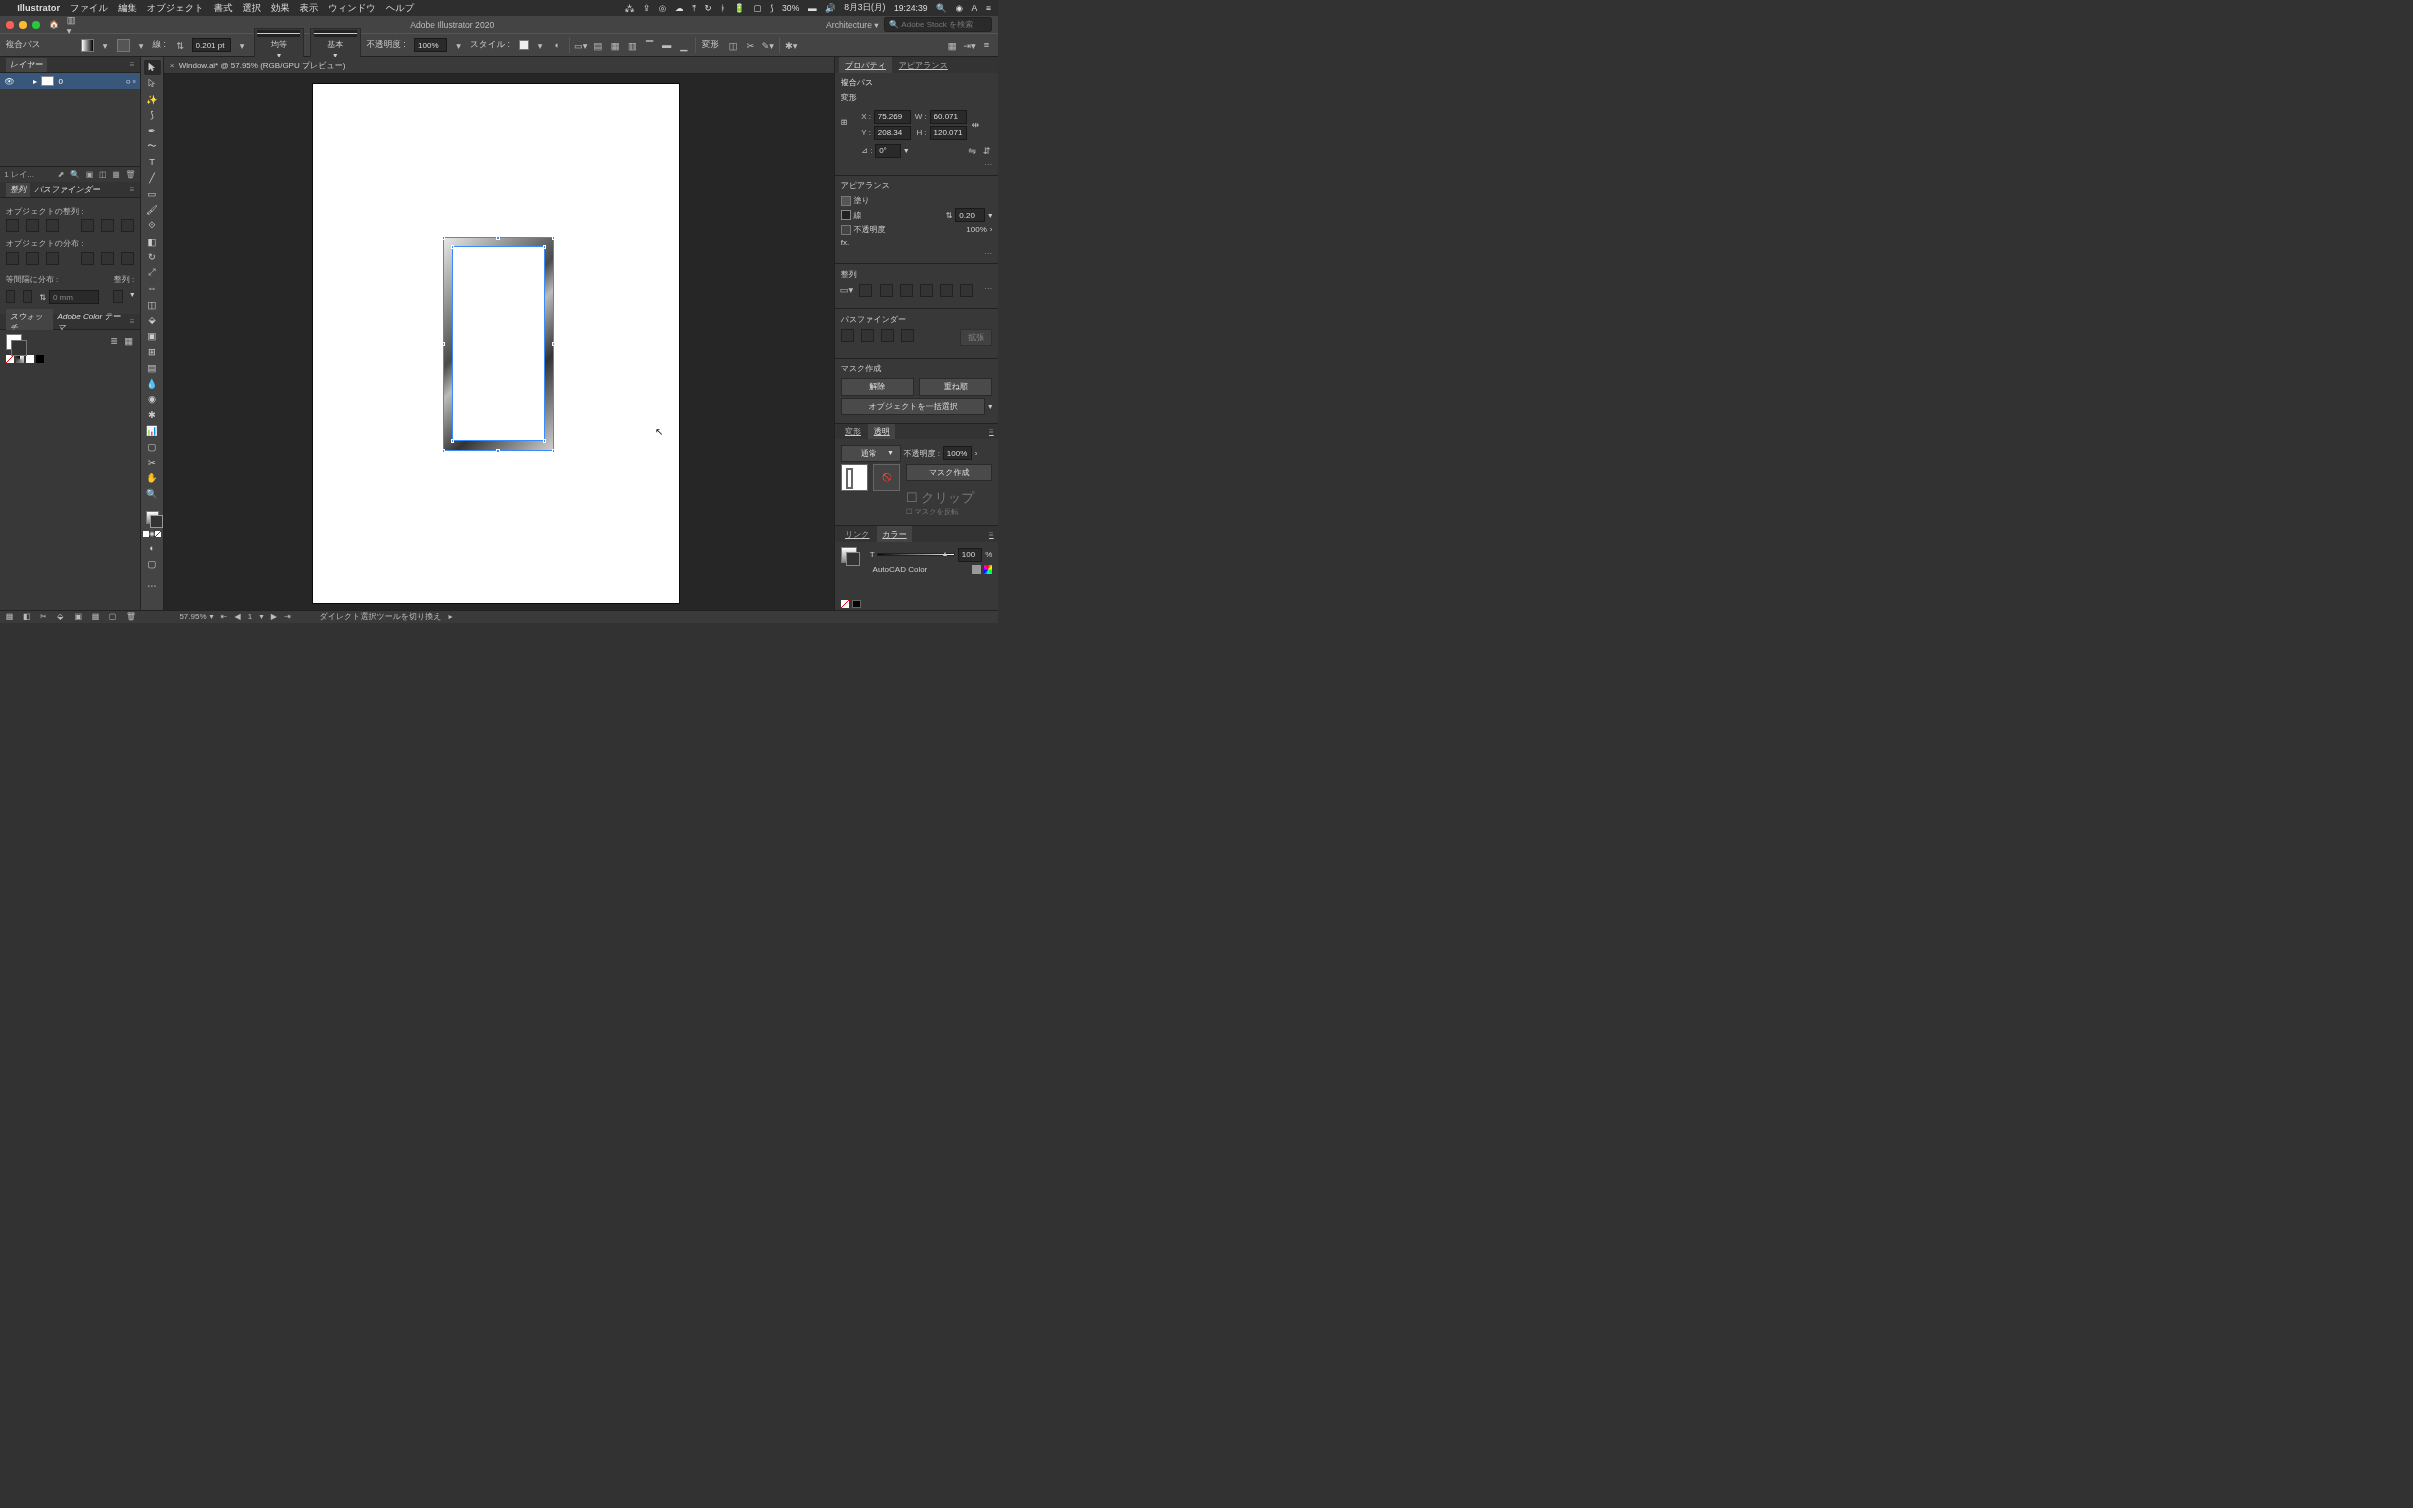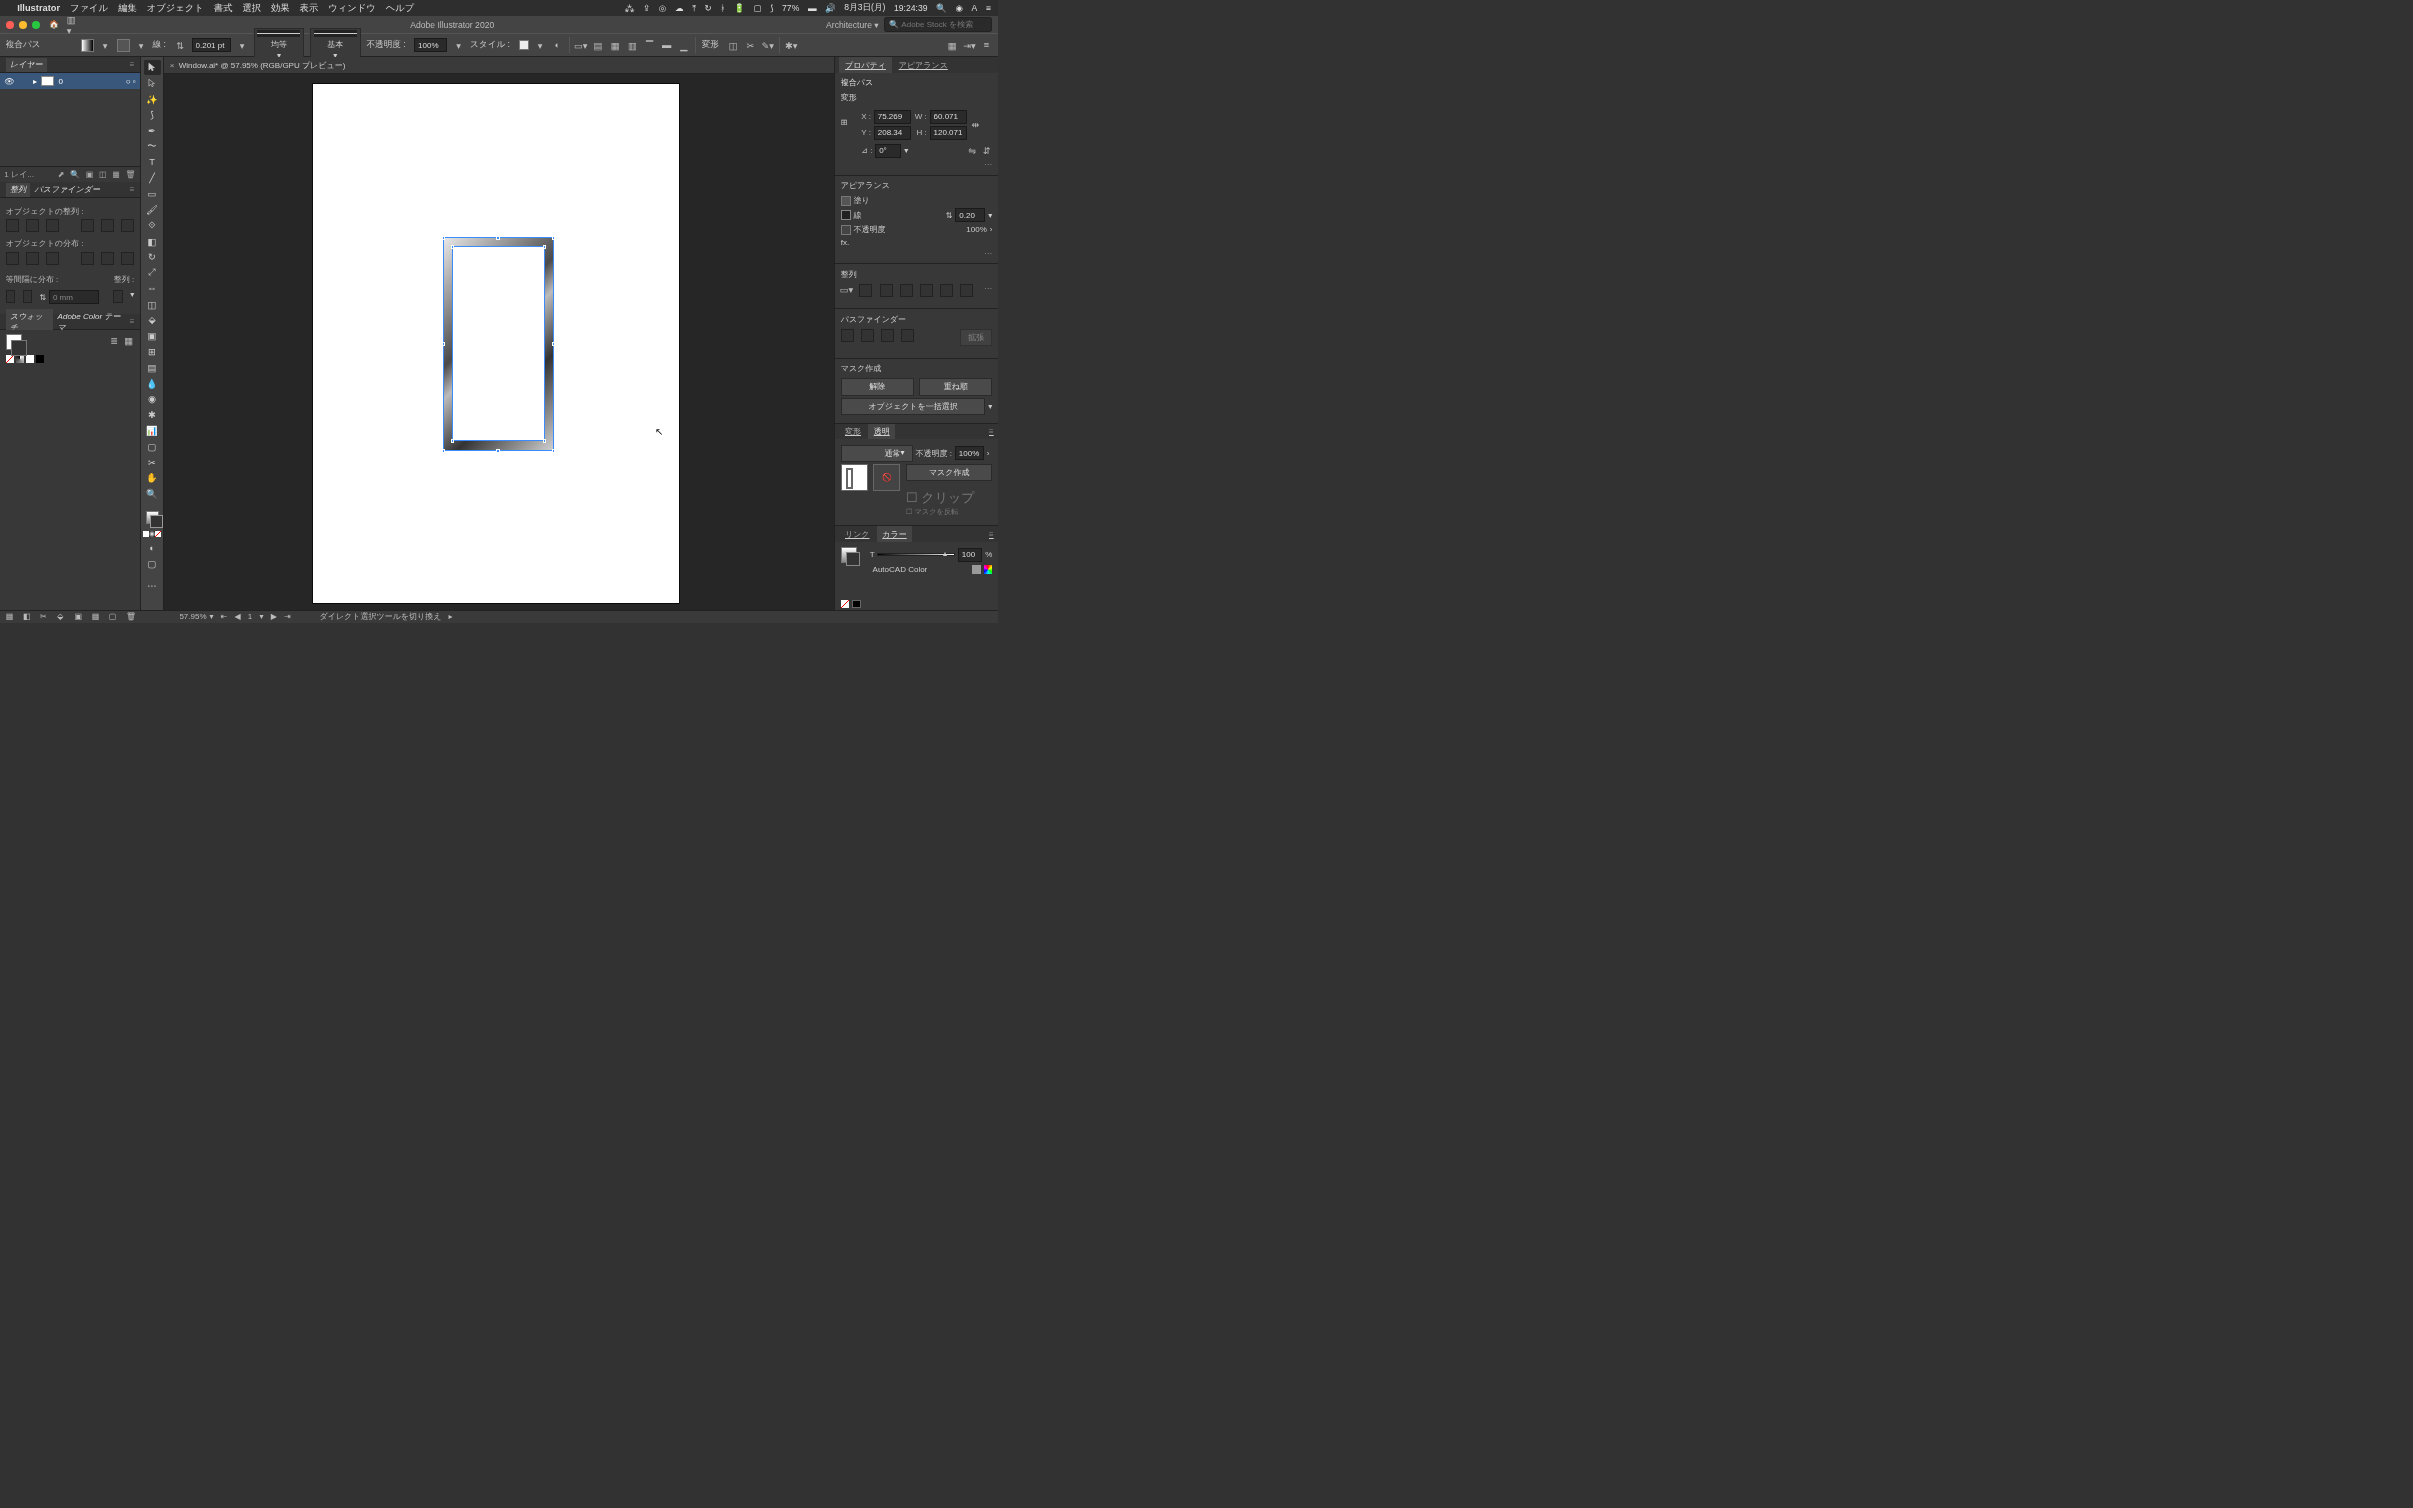--- a/index.html
+++ b/index.html
@@ -126,21 +126,21 @@
     <span>⁂</span>
     <span>⇪</span>
     <span>◎</span>
     <span>☁</span>
     <span>⤒</span>
     <span>↻</span>
     <span>ᚼ</span>
     <span>🔋</span>
     <span>▢</span>
     <span>⟆</span>
-    <span>77%</span>
+    <span>30%</span>
     <span>▬</span>
     <span>🔊</span>
     <span>8月3日(月)</span>
     <span>19:24:39</span>
     <span>🔍</span>
     <span>◉</span>
     <span>A</span>
     <span>≡</span>
   </div>
 </div>
@@ -484,21 +484,21 @@
       </div>
     </div>
 
     <div class="panel-tabs">
       <span class="t">変形</span>
       <span class="t active">透明</span>
       <span class="menu">≡</span>
     </div>
     <div class="rsection">
       <div class="fieldrow">
-        <div class="btn" style="width:72px;text-align:right"><span>通常</span> <span style="float:right">▾</span></div>
+        <div class="btn" style="width:60px;text-align:center"><span>通常</span> <span style="float:right">▾</span></div>
         <span>不透明度 :</span>
         <input style="width: 29px;" value="100%">
           <span>›</span>
       </div>
       <div class="fieldrow" style="gap:5.7px;align-items:flex-start">
         <div style="width:27px;height:27px;background:#fff;border:0.7px solid #666;position:relative">
             <div style="position:absolute;left:4.3px;top:2.9px;width:7.2px;height:21.5px;border:2.2px solid #666"></div>
           </div>
         <div style="width:27px;height:27px;background:#444;border:0.7px solid #666;display:flex;align-items:center;justify-content:center;color:#777">🚫</div>
         <div style="flex:1">

